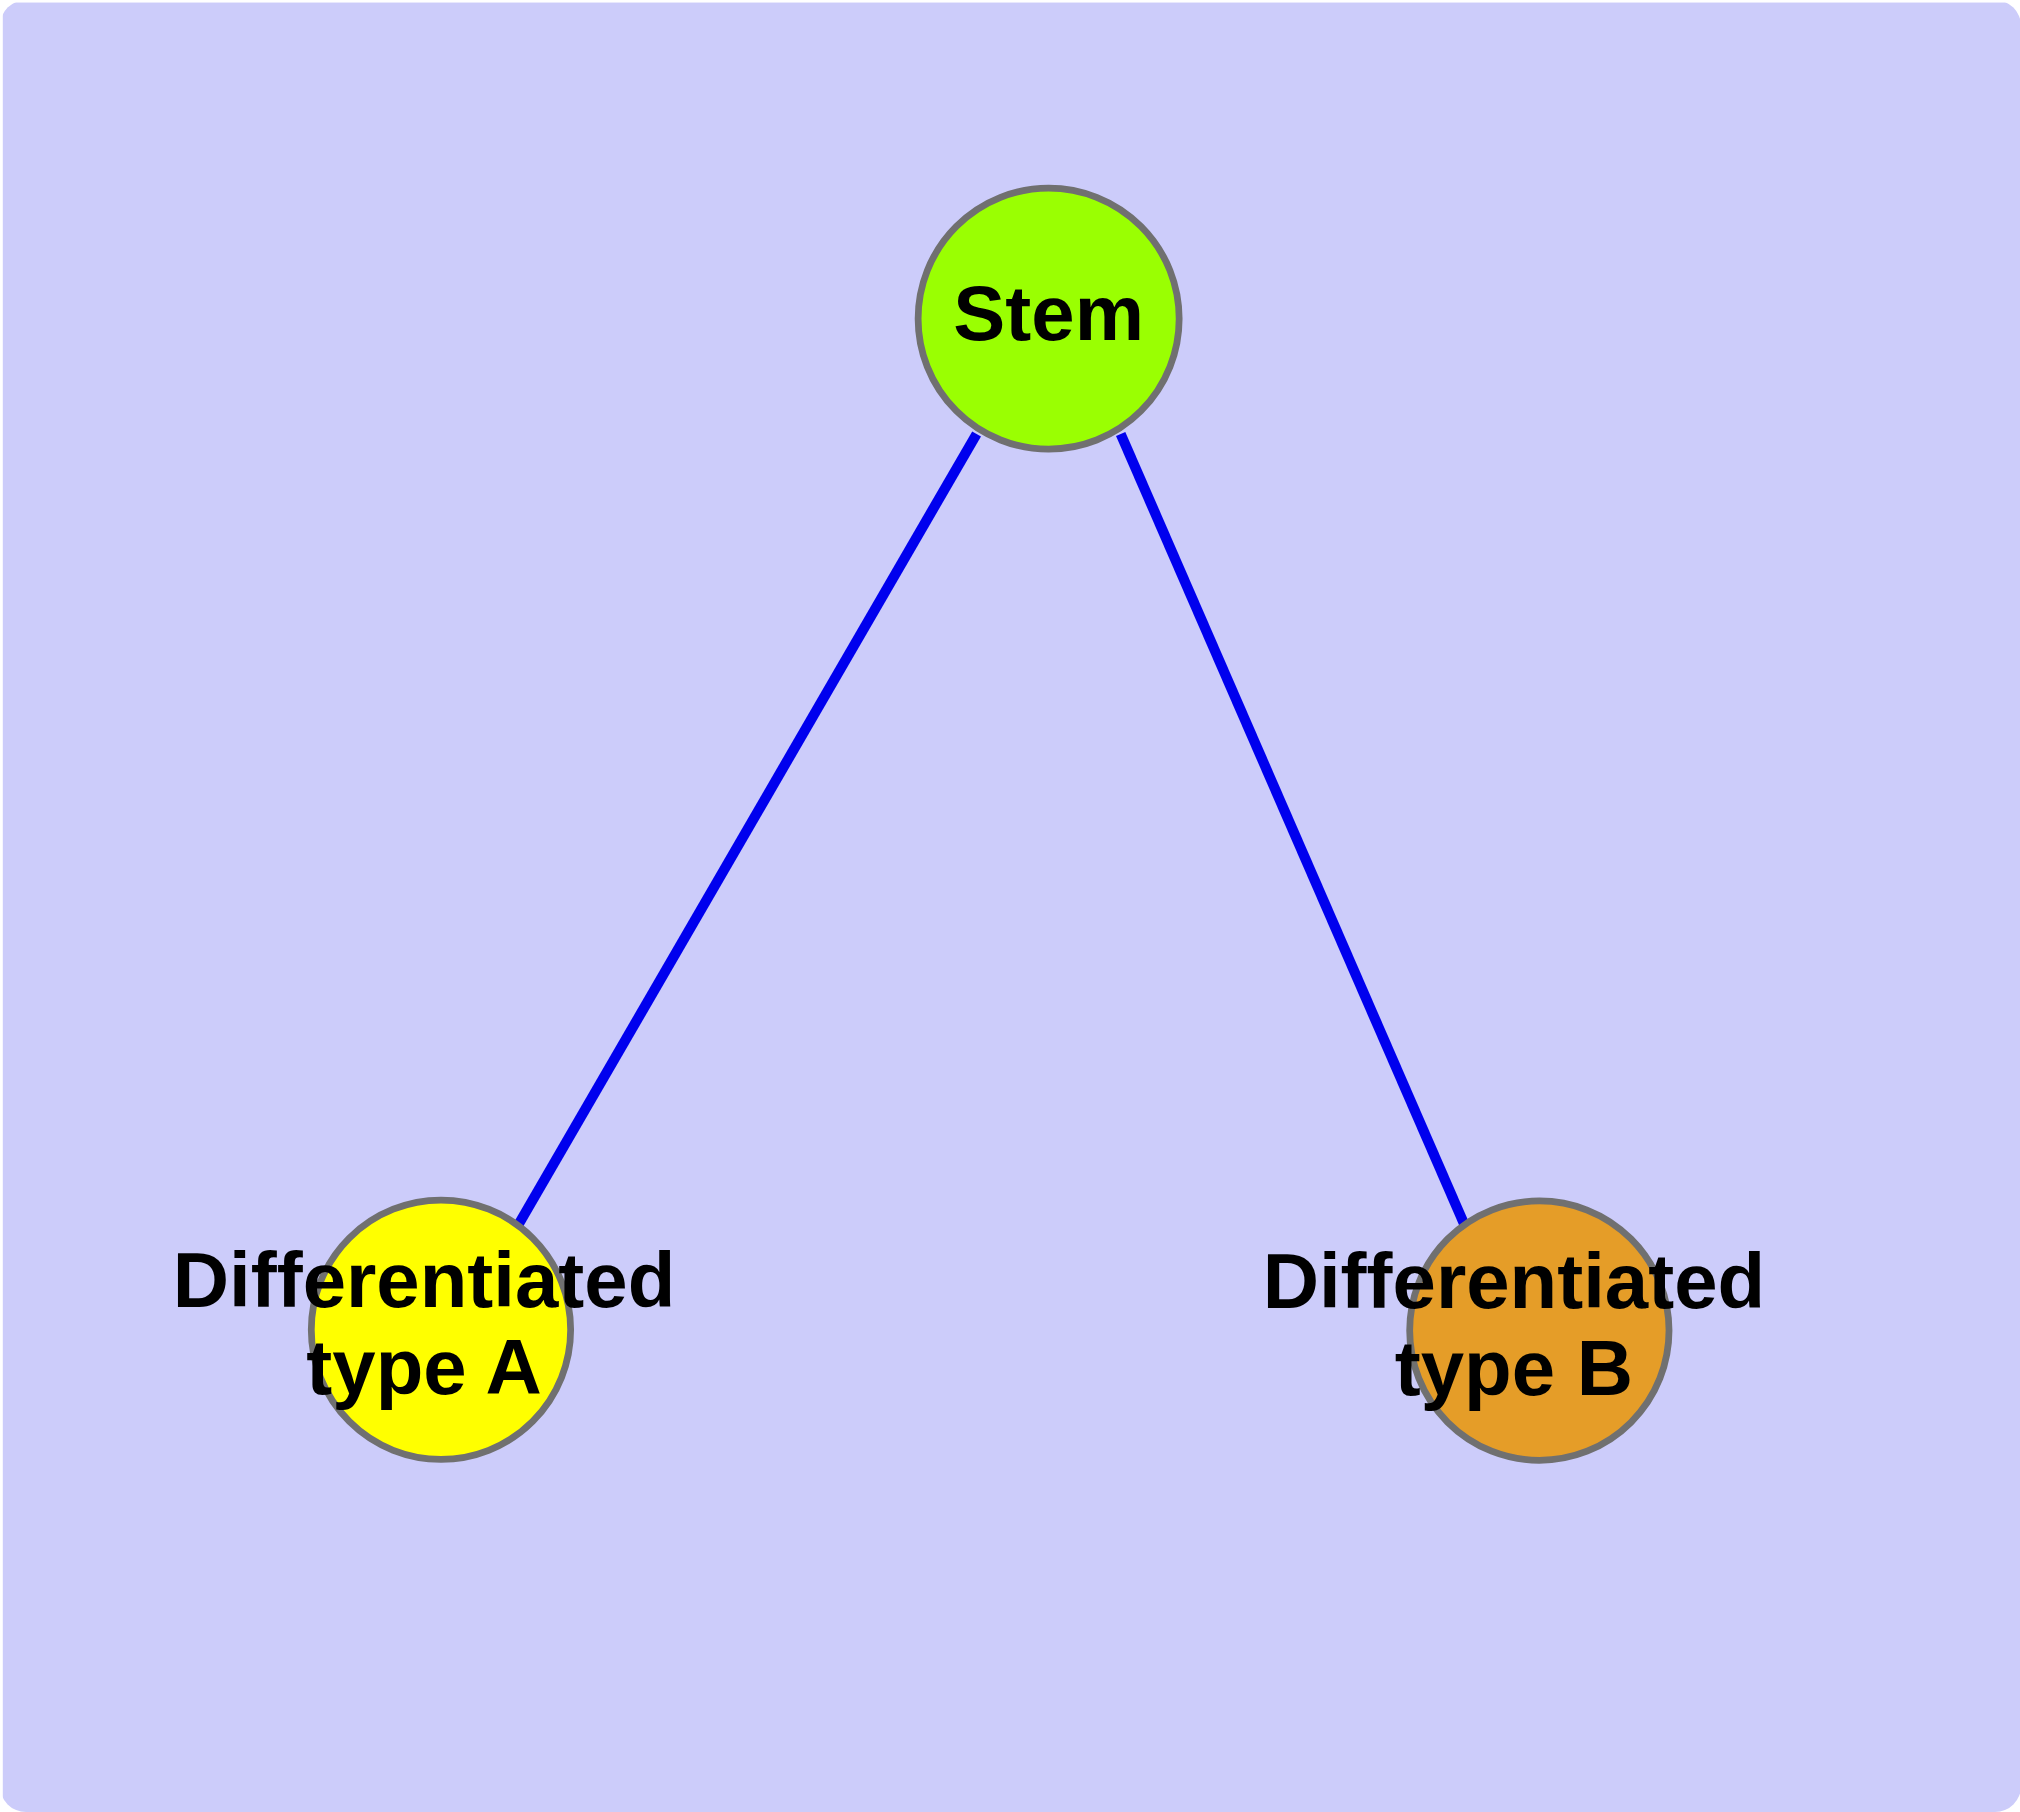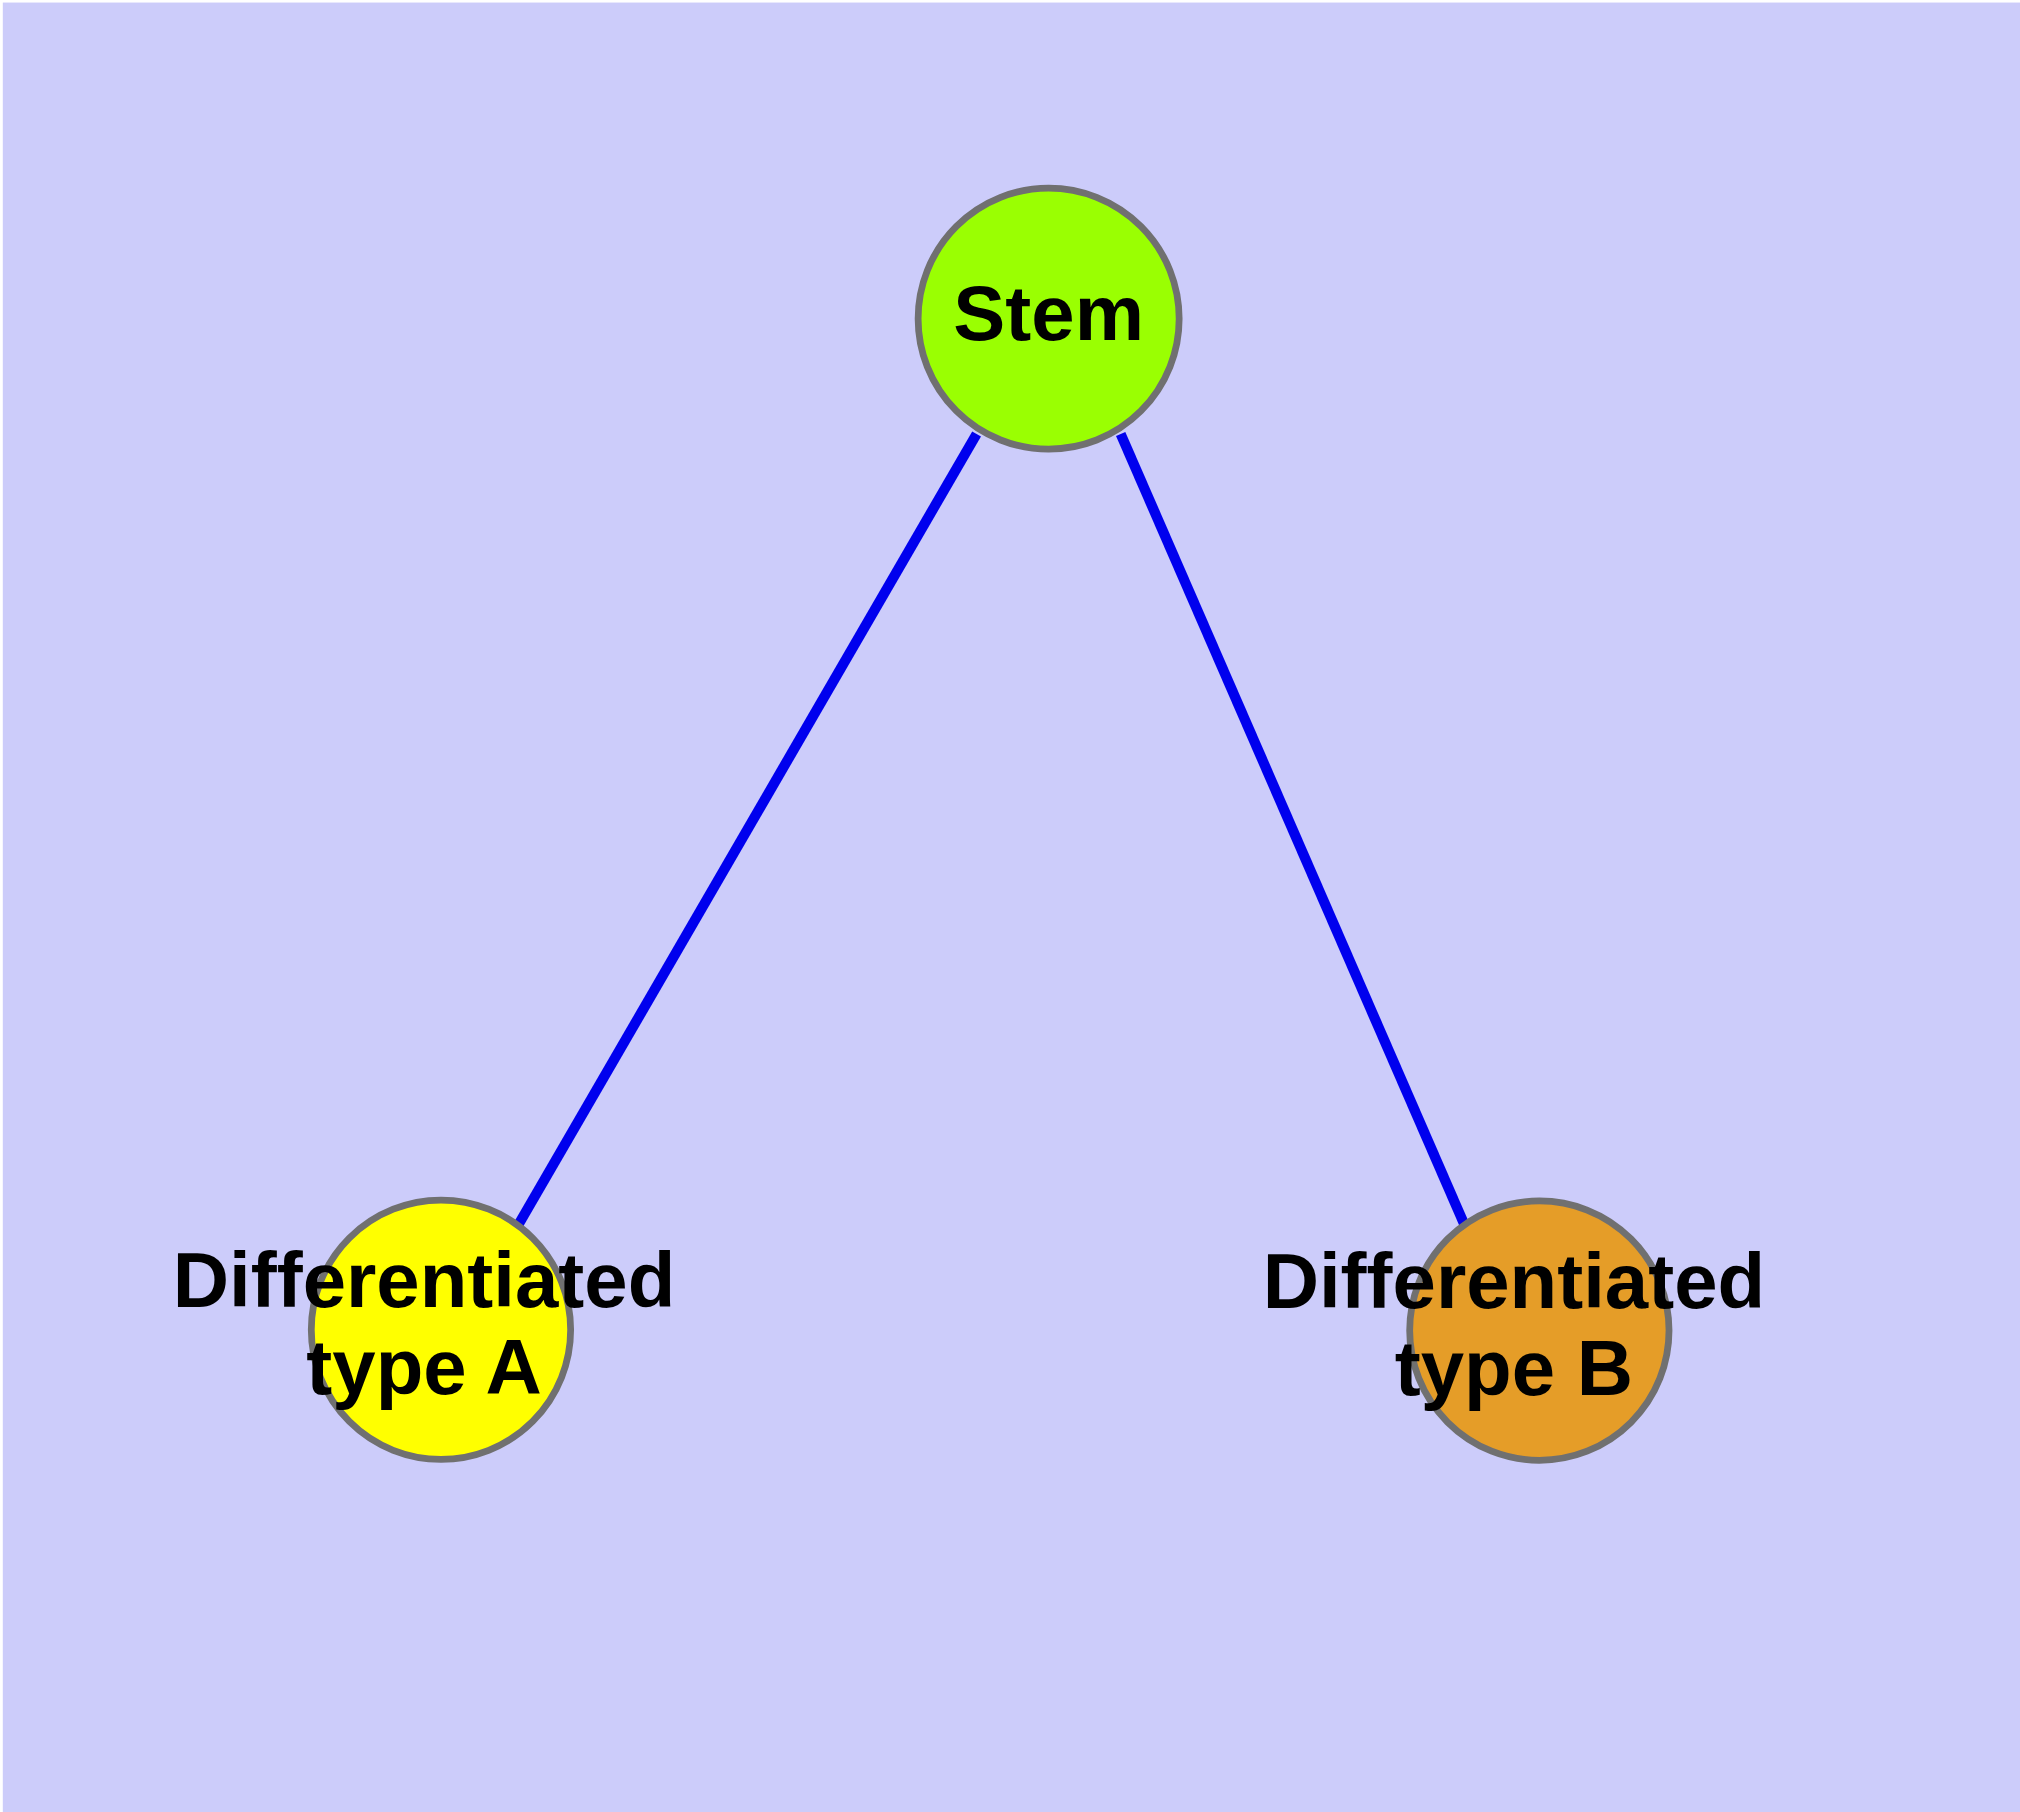--- a/index.html
+++ b/index.html
@@ -10,20 +10,21 @@
   }
   body {
     font-family: "Liberation Sans", sans-serif;
   }
   #canvas {
     position: relative;
     width: 2021px;
     height: 1812px;
     overflow: hidden;
     background: #ffffff;
+    border-radius: 26px;
   }
   #graph-svg {
     position: absolute;
     top: 0;
     left: 0;
     width: 2021px;
     height: 1812px;
     display: block;
   }
   .node-label {

